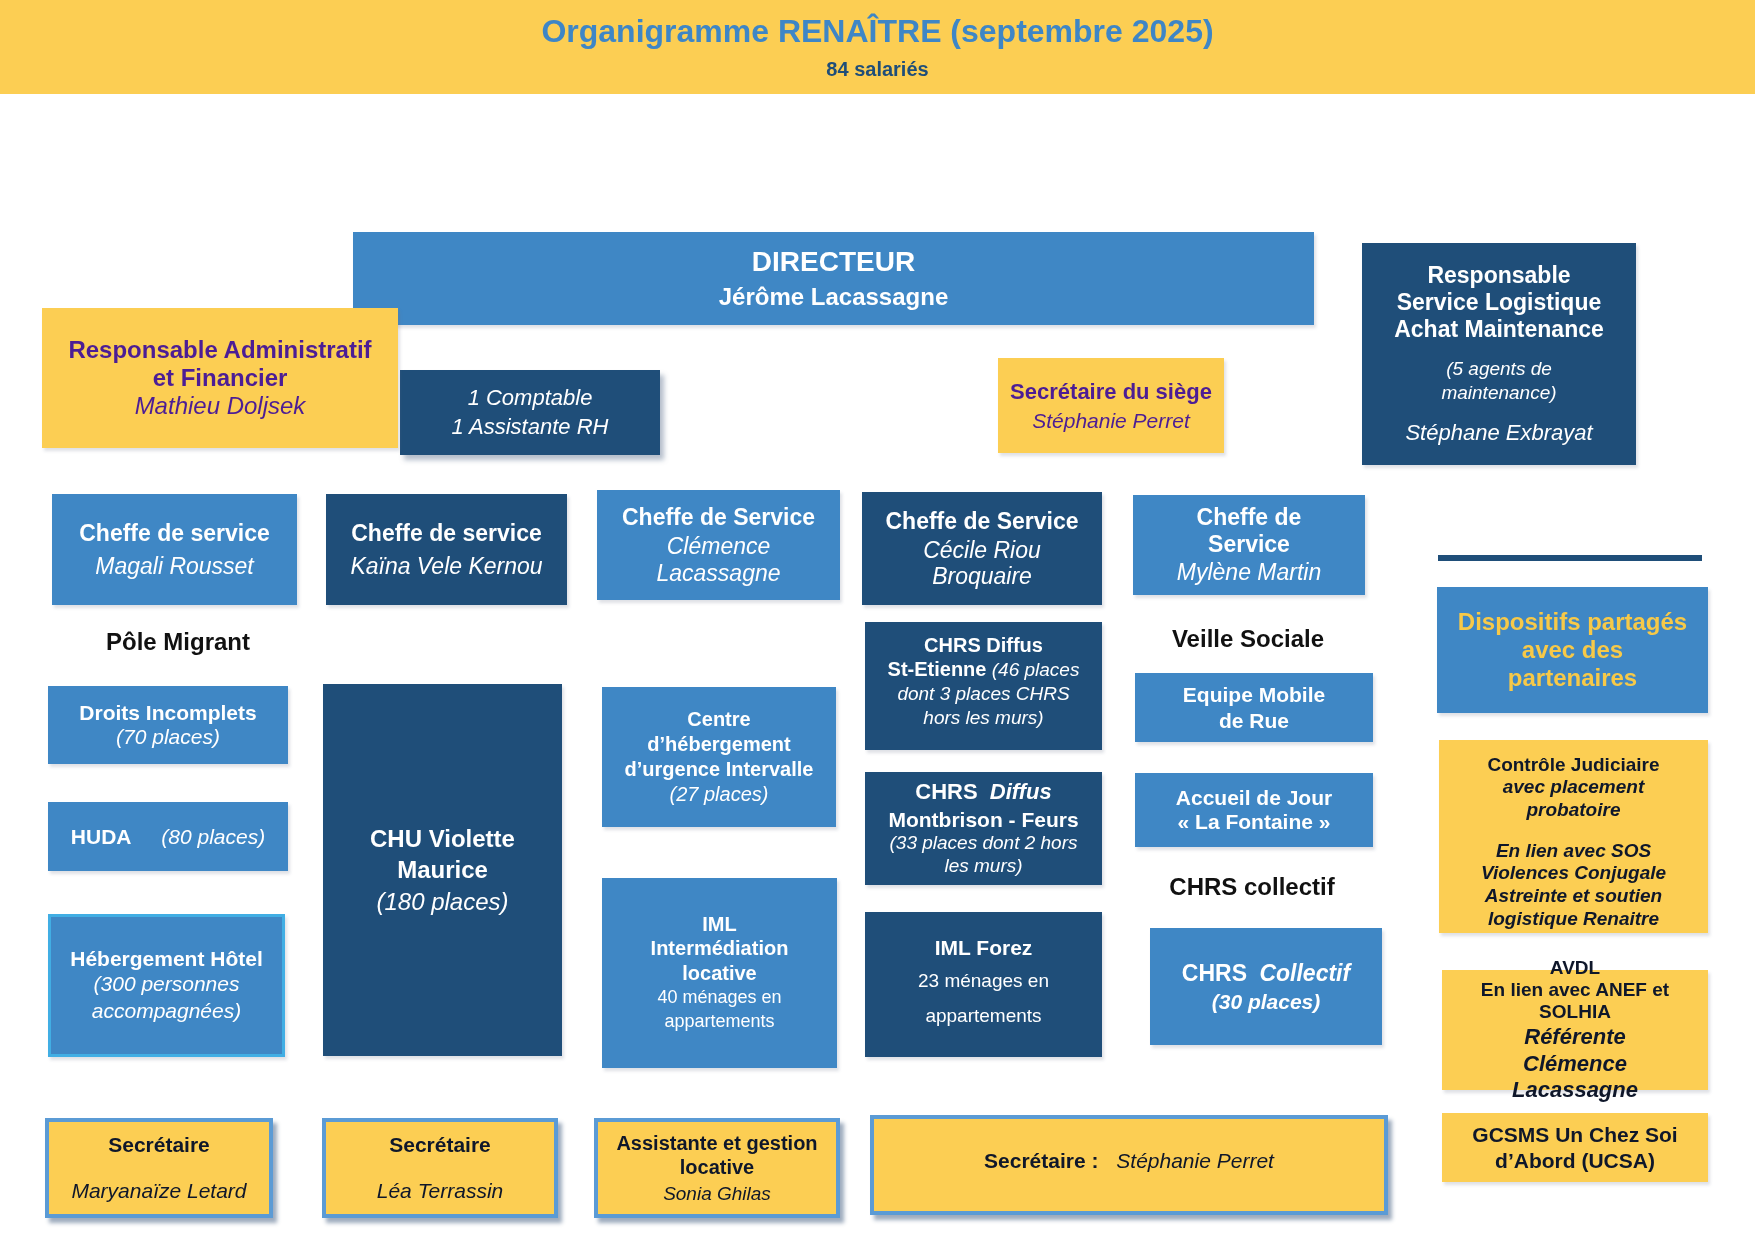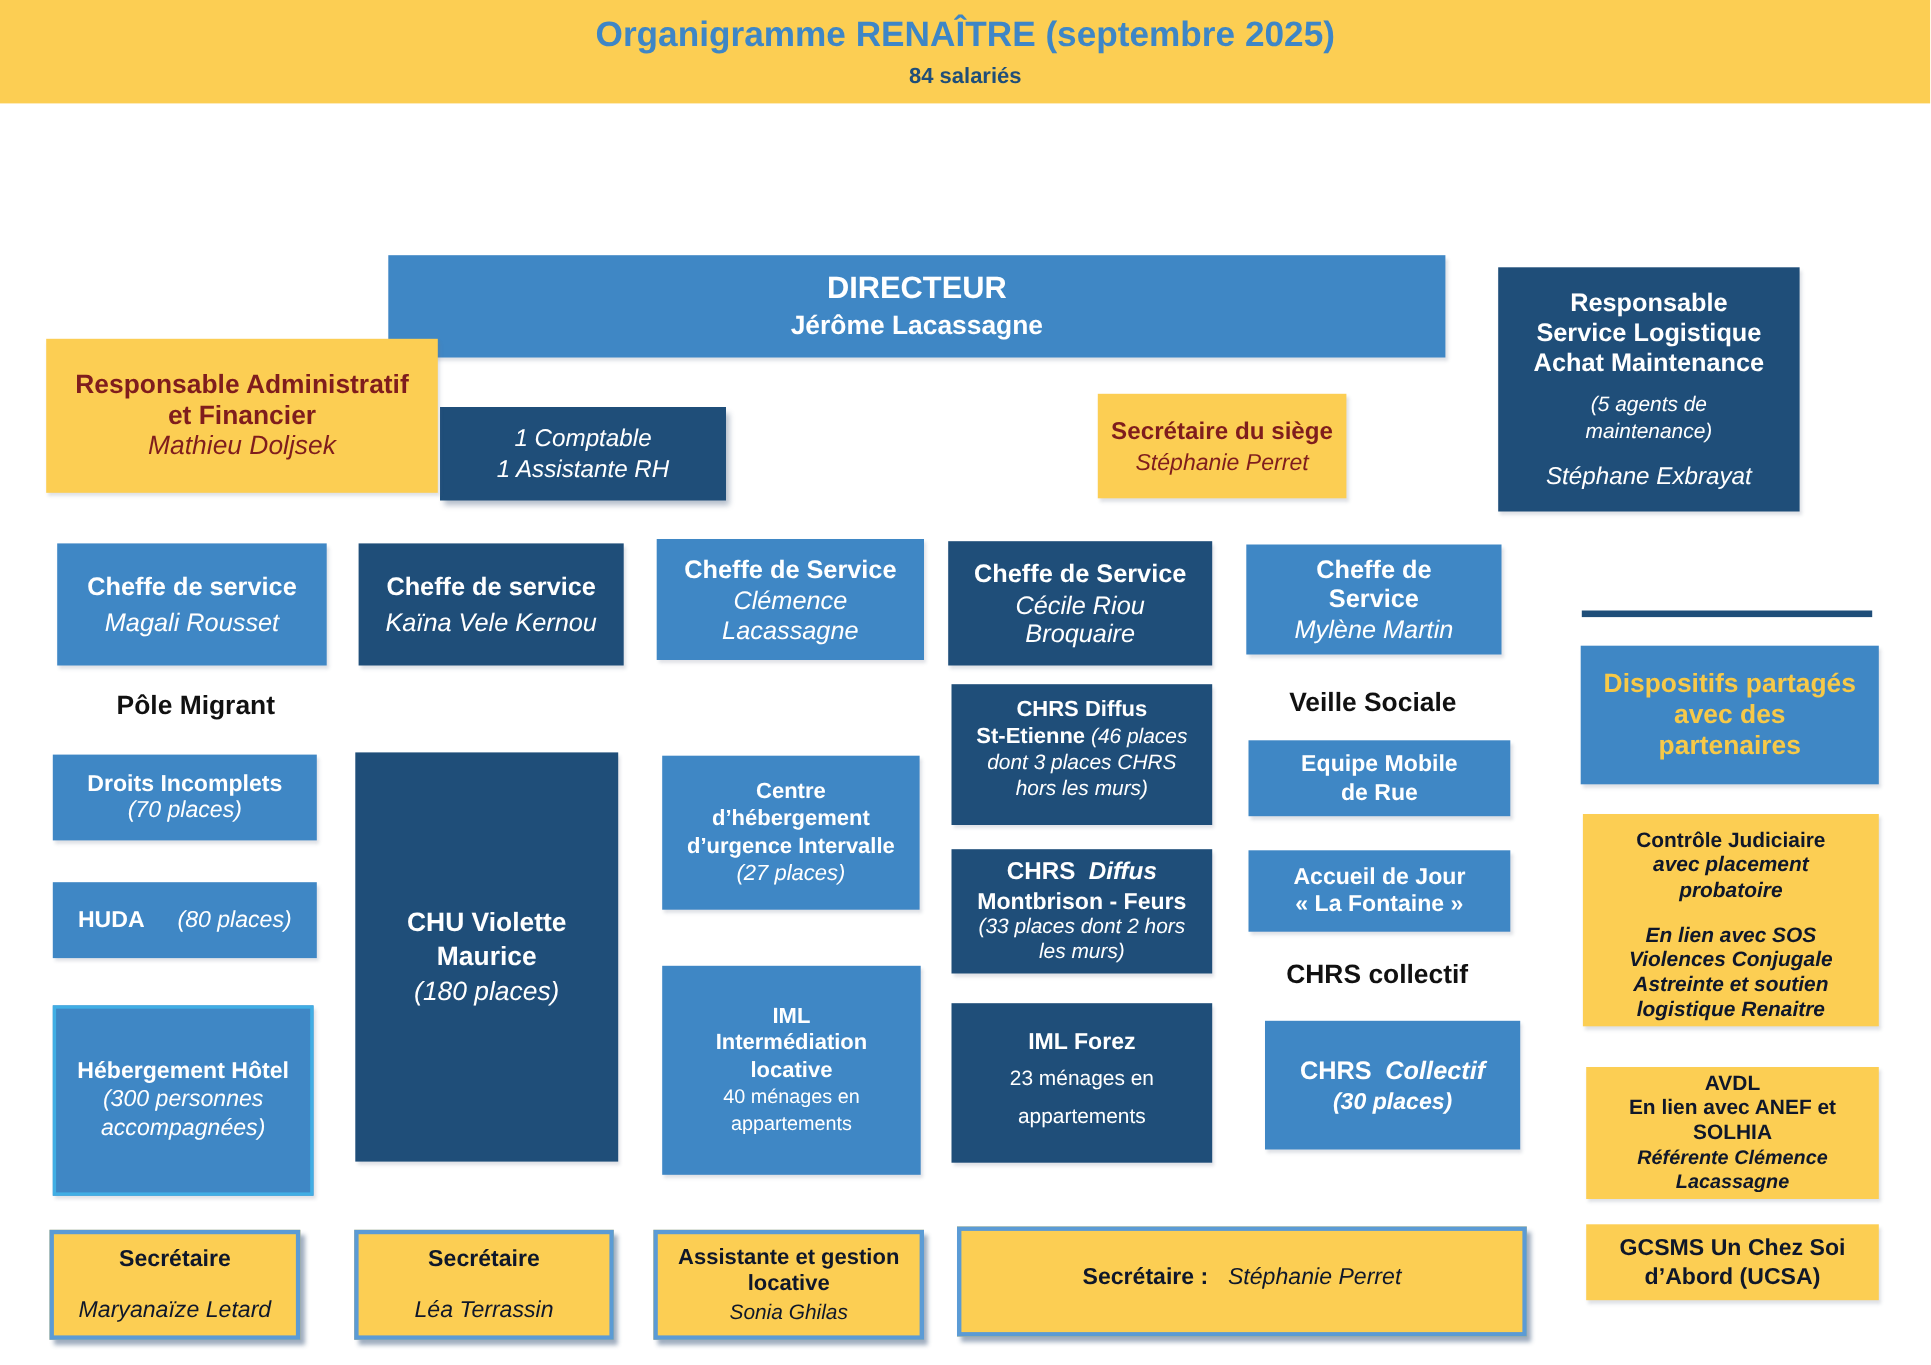--- a/index.html
+++ b/index.html
@@ -13,21 +13,21 @@
     text-align:center;box-sizing:border-box;box-shadow:2px 3px 3px rgba(110,120,140,.22);
   }
   .blue{background:#3F87C5;color:#ffffff;}
   .navy{background:#1F4E79;color:#ffffff;}
   .yellow{background:#FCCE53;}
   .band{position:absolute;left:0;width:1755px;display:flex;flex-direction:column;justify-content:center;align-items:center;text-align:center;}
   .label{position:absolute;display:flex;justify-content:center;align-items:center;text-align:center;color:#111111;font-size:24px;font-weight:bold;}
   .b{font-weight:bold;}
   .i{font-style:italic;}
   .bi{font-weight:bold;font-style:italic;}
-  .steel{color:#7f1d1d;}
+  .steel{color:#4c1d95;}
   .teal{color:#0f172a;}
   .txt-yellow{color:#F7C948;}
   .border-cyan{border:3px solid #41AEE4;}
   .border-blue{border:4px solid #5B9BD5;box-shadow:4px 5px 4px rgba(40,70,110,.45);}
   .w{display:inline-block;}
   .sp{margin-left:24px;}
 </style>
 </head>
 <body>
 
@@ -96,21 +96,21 @@
   <div class="box blue" style="left:48px;top:686px;width:240px;height:78px;">
     <div class="b" style="font-size:21px;">Droits Incomplets</div>
     <div class="i" style="font-size:21px;">(70 places)</div>
   </div>
   <div class="box blue" style="left:48px;top:802px;width:240px;height:69px;">
     <div style="font-size:21px;">
       <span class="b">HUDA</span>
       <span class="i sp">(80 places)</span>
     </div>
   </div>
-  <div class="box blue border-cyan" style="left:48px;top:914px;width:237px;height:173px;">
+  <div class="box blue border-cyan" style="left:48px;top:914px;width:237px;height:143px;">
     <div class="b" style="font-size:21px;">Hébergement Hôtel</div>
     <div class="i w" style="font-size:21px;max-width:180px;line-height:1.25;">(300 personnes accompagnées)</div>
   </div>
 
   <div class="box navy" style="left:323px;top:684px;width:239px;height:372px;">
     <div class="b w" style="font-size:24px;max-width:170px;line-height:1.3;">CHU Violette Maurice</div>
     <div class="i" style="font-size:24px;line-height:1.3;">(180 places)</div>
   </div>
 
   <div class="box blue" style="left:602px;top:687px;width:234px;height:140px;">
@@ -169,21 +169,21 @@
   <div class="box yellow" style="left:1439px;top:740px;width:269px;height:193px;justify-content:flex-start;padding-top:14px;overflow:hidden;">
     <div class="b teal" style="font-size:19px;">Contrôle Judiciaire</div>
     <div class="bi teal w" style="font-size:19px;max-width:170px;line-height:1.2;">avec placement probatoire</div>
     <div class="bi teal w" style="font-size:19px;max-width:240px;line-height:1.2;margin-top:18px;">En lien avec SOS Violences Conjugale</div>
     <div class="bi teal w" style="font-size:19px;max-width:200px;line-height:1.2;">Astreinte et soutien logistique Renaitre</div>
   </div>
 
   <div class="box yellow" style="left:1442px;top:970px;width:266px;height:120px;">
     <div class="b teal" style="font-size:19px;">AVDL</div>
     <div class="b teal w" style="font-size:19px;max-width:200px;line-height:1.2;">En lien avec ANEF et SOLHIA</div>
-    <div class="bi teal w" style="font-size:18px;max-width:180px;line-height:1.2;font-style:italic;">Référente Clémence Lacassagne</div>
+    <div class="bi teal w" style="font-size:22px;max-width:180px;line-height:1.2;font-style:italic;">Référente Clémence Lacassagne</div>
   </div>
 
   <div class="box yellow" style="left:1442px;top:1113px;width:266px;height:69px;">
     <div class="b teal w" style="font-size:21px;max-width:220px;line-height:1.2;">GCSMS Un Chez Soi d’Abord (UCSA)</div>
   </div>
 
   <div class="box yellow border-blue" style="left:45px;top:1118px;width:228px;height:100px;">
     <div class="b teal" style="font-size:21px;">Secrétaire</div>
     <div class="i teal" style="font-size:21px;margin-top:22px;">Maryanaïze Letard</div>
   </div>

